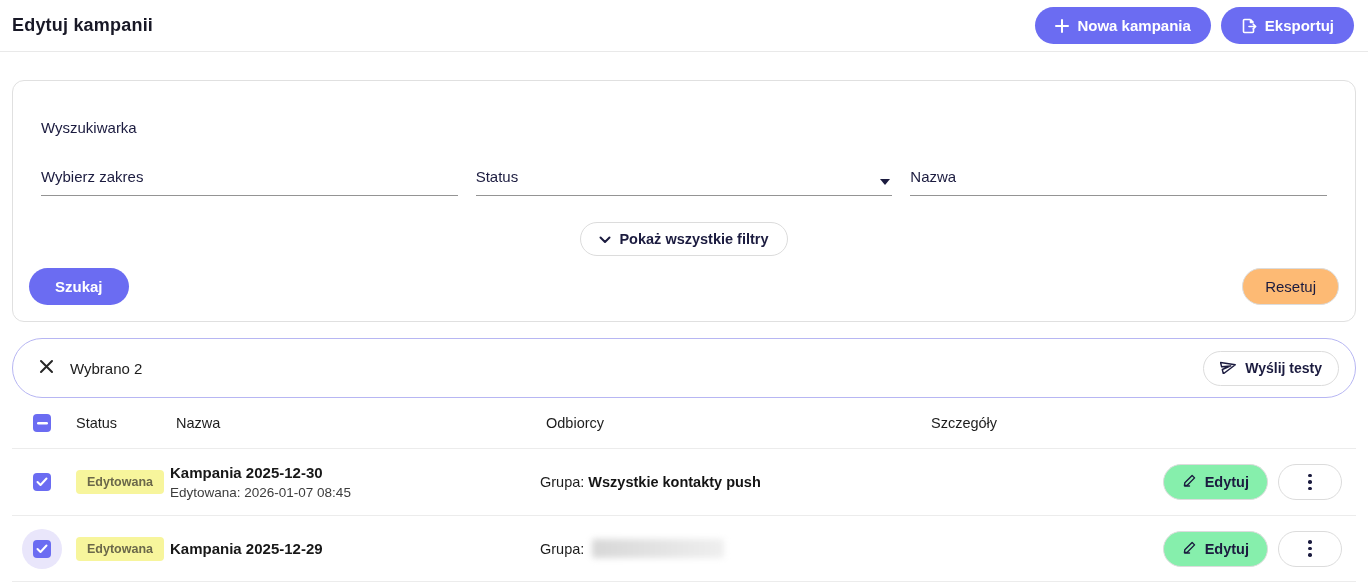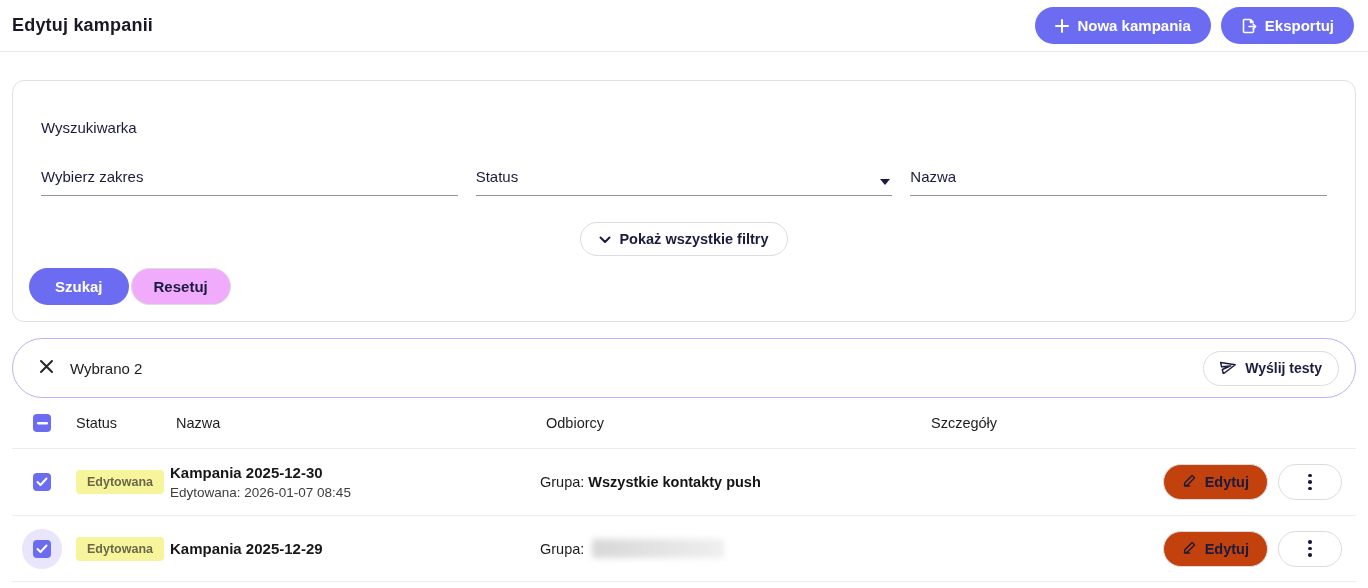--- a/index.html
+++ b/index.html
@@ -32,25 +32,25 @@
   .search-title{font-size:15px;font-weight:400;color:var(--navy);margin-left:12px;}
   .fields-row{display:flex;gap:18px;margin:32px 12px 0;align-items:flex-end;}
   .field{flex:1;display:flex;align-items:flex-end;justify-content:space-between;
     border-bottom:1px solid #949494;padding-bottom:10px;cursor:text;}
   .field-label{font-size:15px;color:var(--navy);}
   .caret-down{width:0;height:0;border-left:5px solid transparent;
     border-right:5px solid transparent;border-top:6px solid #1b1b3f;margin-right:2px;}
   .filters-row{display:flex;justify-content:center;margin-top:26px;}
   .btn-filters{background:#fff;border:1px solid #dcdcdc;border-radius:17px;height:34px;
     padding:0 18px;font-size:14.5px;font-weight:700;color:var(--navy);}
-  .search-actions{display:flex;justify-content:flex-start;gap:2px;margin-top:12px;}
+  .search-actions{display:flex;justify-content:space-between;gap:2px;margin-top:12px;}
   .btn-search{height:37px;border-radius:19px;padding:0 26px;background:var(--accent);
     color:#fff;font-size:15px;font-weight:700;}
-  .btn-outline{background:#f0abfc;border:1px solid #dcdcdc;color:var(--navy);
-    height:37px;border-radius:19px;padding:0 22px;font-size:15px;font-weight:700;}
+  .btn-outline{background:#fdba74;border:1px solid #dcdcdc;color:var(--navy);
+    height:37px;border-radius:19px;padding:0 22px;font-size:15px;font-weight:400;}
   
   .selection-bar{margin:16px 12px 0;height:60px;border:1.5px solid var(--selection-border);
     border-radius:30px;display:flex;align-items:center;padding:0 16px 0 24px;}
   .clear-selection{background:none;border:none;cursor:pointer;display:flex;
     align-items:center;padding:2px;}
   .selection-text{font-size:15px;color:#1d1d1d;margin-left:14px;}
   .btn-send{margin-left:auto;background:#fff;border:1px solid #dcdcdc;height:35px;
     border-radius:18px;padding:0 16px;font-size:14px;font-weight:700;color:var(--navy);}
   
   .table{margin:0 12px;}
@@ -70,21 +70,21 @@
   .badge{display:inline-block;background:var(--badge-bg);color:var(--badge-text);
     font-size:12.5px;font-weight:700;padding:5px 11px;border-radius:4px;}
   .row-name{font-size:15px;font-weight:700;color:#181818;}
   .row-edited{font-size:13.5px;color:var(--subtext);margin-top:4px;}
   .cell-recipients{font-size:14.5px;color:#1d1d1d;}
   .cell-recipients b{font-weight:700;color:#141414;}
   .redacted-block{display:none;width:132px;height:19px;margin-left:8px;
     vertical-align:-4px;background:linear-gradient(90deg,#d7d7d7,#efefef);
     filter:blur(3px);border-radius:2px;}
   .cell-actions{display:flex;justify-content:flex-end;gap:10px;padding-right:14px;}
-  .btn-edit{background:#c2410c;border:1px solid #dcdcdc;height:36px;border-radius:18px;
+  .btn-edit{background:#86efac;border:1px solid #dcdcdc;height:36px;border-radius:18px;
     padding:0 18px;font-size:14.5px;font-weight:700;color:var(--navy);}
   .btn-kebab{background:#fff;border:1px solid #dcdcdc;height:36px;width:64px;
     border-radius:18px;}
   .kebab-dots{display:flex;flex-direction:column;gap:3px;align-items:center;}
   .kebab-dots i{width:3.5px;height:3.5px;border-radius:50%;background:#1b1b3f;}
 </style>
 </head>
 <body>
 
 <header class="app-header">

